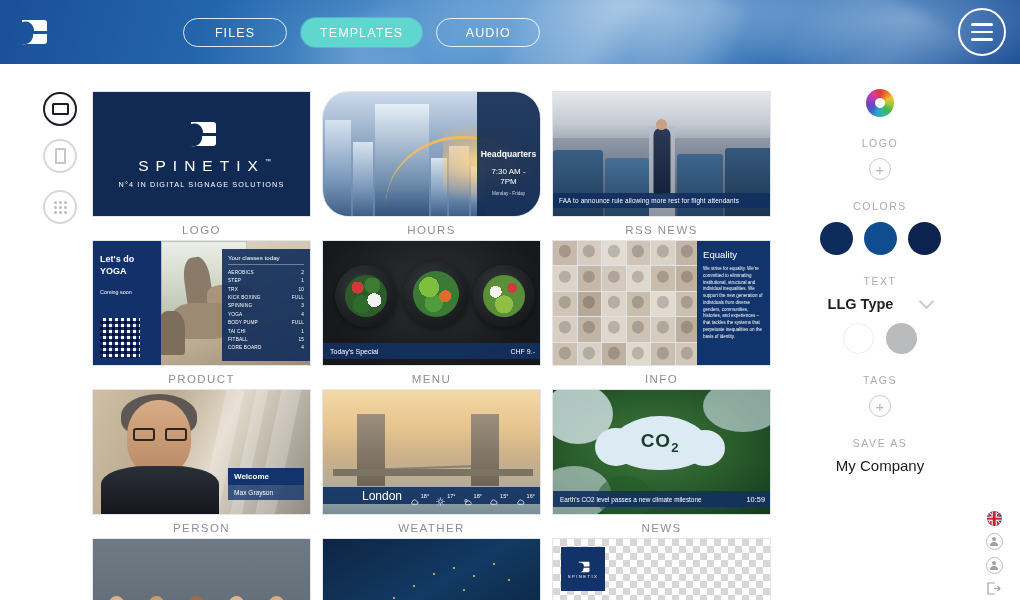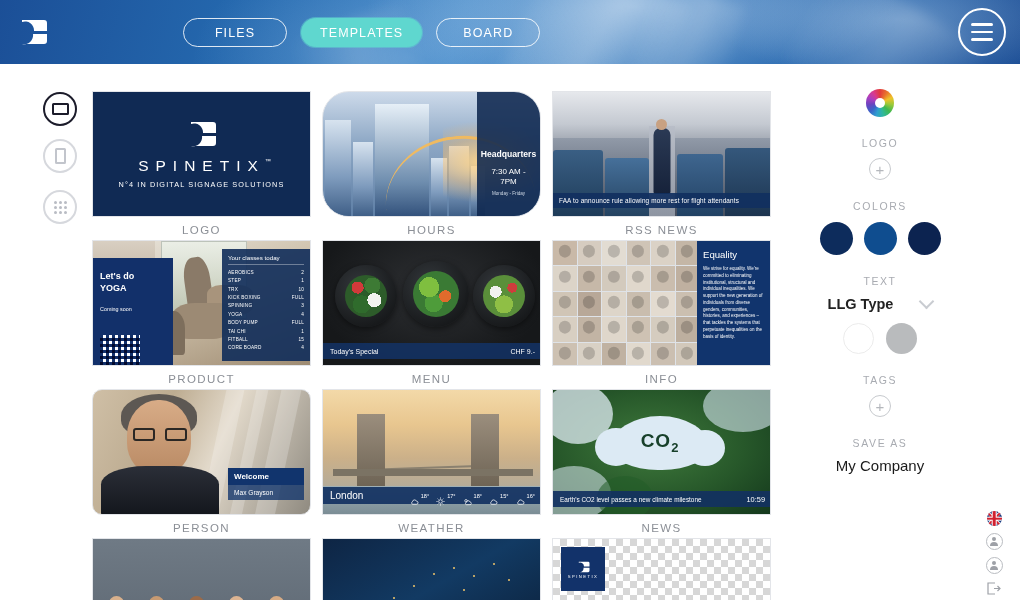--- a/index.html
+++ b/index.html
@@ -151,21 +151,21 @@
   }
   .rss-bar {
     position: absolute; left: 0; bottom: 8px; width: 219px; height: 15px;
     background: rgba(17,48,95,0.92); display: flex; align-items: center; padding-left: 6px;
   }
   .rss-bar span { color: #fff; font-size: 6.4px; letter-spacing: .15px; }
 
   
   .t-product { background: linear-gradient(180deg,#d8cfc2 0%, #b8a58f 55%, #8f7a63 100%); }
   .yoga-left {
-    position: absolute; left: 0; top: 17px; width: 80px; height: 126px; background: #12306a;
+    position: absolute; left: 0; top: 0; width: 68px; height: 126px; background: #12306a;
     padding: 12px 7px; color: #fff;
   }
   .yoga-left .t1 { font-size: 9px; line-height: 1.35; font-weight: 600; }
   .yoga-left .t2 { font-size: 5.4px; margin-top: 12px; }
   .qr {
     position: absolute; left: 7px; bottom: 9px; width: 40px; height: 40px; background: #fff;
     background-image:
       repeating-linear-gradient(0deg, #12306a 0 3px, transparent 3px 6px),
       repeating-linear-gradient(90deg, #12306a 0 3px, transparent 3px 6px);
     background-size: 6px 6px; background-blend-mode: multiply;
@@ -213,21 +213,21 @@
     position: absolute; right: 0; top: 0; width: 73px; height: 126px;
     background: #11346d; padding: 8px 6px; color: #fff;
   }
   .eq-panel .h { font-size: 9.6px; font-weight: 400; margin-bottom: 6px; }
   .eq-panel .p { font-size: 4.5px; line-height: 1.5; }
 
   
   .t-person { background: linear-gradient(115deg,#c9b79e 0%, #b9a88d 30%, #dcd3c4 55%, #a99madjust 100%); }
   .t-person { background: linear-gradient(115deg,#cdbca3 0%, #bcab90 30%, #e0d7c8 55%, #a79madjust 100%); }
   .t-person { background: linear-gradient(115deg,#cdbca3 0%, #bcab90 28%, #e0d7c8 52%, #9e9party 100%); }
-  .t-person { background: linear-gradient(115deg,#cfbfa6 0%, #bdac91 30%, #e2d9ca 55%, #8f8a80 100%); border-radius: 10px; }
+  .t-person { background: linear-gradient(115deg,#cfbfa6 0%, #bdac91 30%, #e2d9ca 55%, #8f8a80 100%); }
   .pstripe { position: absolute; top: 0; height: 126px; background: rgba(255,255,255,0.22); transform: skewX(-12deg); }
   .head {
     position: absolute; left: 34px; top: 10px; width: 64px; height: 74px;
     border-radius: 48% 48% 42% 42%; background: linear-gradient(180deg,#d8ac87,#b98a64);
   }
   .hair { position: absolute; left: 28px; top: 4px; width: 76px; height: 44px; border-radius: 50% 50% 40% 40%; background: #5d5853; }
   .glasses { position: absolute; left: 40px; top: 38px; width: 54px; height: 13px; }
   .glasses i { position: absolute; top: 0; width: 22px; height: 13px; border: 2px solid #2b2724; border-radius: 3px; }
   .suit {
     position: absolute; left: 8px; bottom: 0; width: 118px; height: 48px;
@@ -242,21 +242,21 @@
   .bridge-tower { position: absolute; bottom: 26px; width: 28px; height: 74px; background: linear-gradient(180deg,#9b8e7d,#6d6354); }
   .bridge-tower.l { left: 34px; }
   .bridge-tower.r { left: 148px; }
   .bridge-deck { position: absolute; left: 10px; bottom: 38px; width: 200px; height: 7px; background: #7b7364; }
   .bridge-cable { position: absolute; bottom: 45px; height: 2px; background: #8a806f; }
   .water { position: absolute; left: 0; bottom: 0; width: 219px; height: 28px; background: linear-gradient(180deg,#9fb0b6,#7b8d95); }
   .wx-bar {
     position: absolute; left: 0; bottom: 10px; width: 219px; height: 17px;
     background: rgba(16,47,95,0.90); display: flex; align-items: center; padding: 0 7px;
   }
-  .wx-city { color: #fff; font-size: 10px; flex: 0 0 auto; }
+  .wx-city { color: #fff; font-size: 12px; flex: 0 0 auto; margin-left: 32px; }
   .wx-items { display: flex; gap: 7px; margin-left: auto; align-items: center; }
   .wx-item { display: flex; align-items: center; gap: 2px; }
   .wx-item .tmp { color: #fff; font-size: 5.6px; }
   .wx-ico { width: 9px; height: 8px; position: relative; }
 
   
   .t-news { background: radial-gradient(ellipse at 45% 45%, #3f7a3c 0%, #27582a 55%, #14381c 100%); }
   .forest-blob { position: absolute; border-radius: 50%; background: rgba(30,85,38,0.7); }
   .cloud-shape {
     position: absolute; left: 58px; top: 26px; width: 98px; height: 54px;
@@ -358,21 +358,21 @@
     </div>
 
     <div class="nav-pills">
       <div class="pill">
         <span>FILES</span>
       </div>
       <div class="pill active">
         <span>TEMPLATES</span>
       </div>
       <div class="pill">
-        <span>BOARD</span>
+        <span>AUDIO</span>
       </div>
     </div>
 
     <div class="hamburger">
       <span></span>
         <span></span>
         <span></span>
     </div>
   </div>
 

